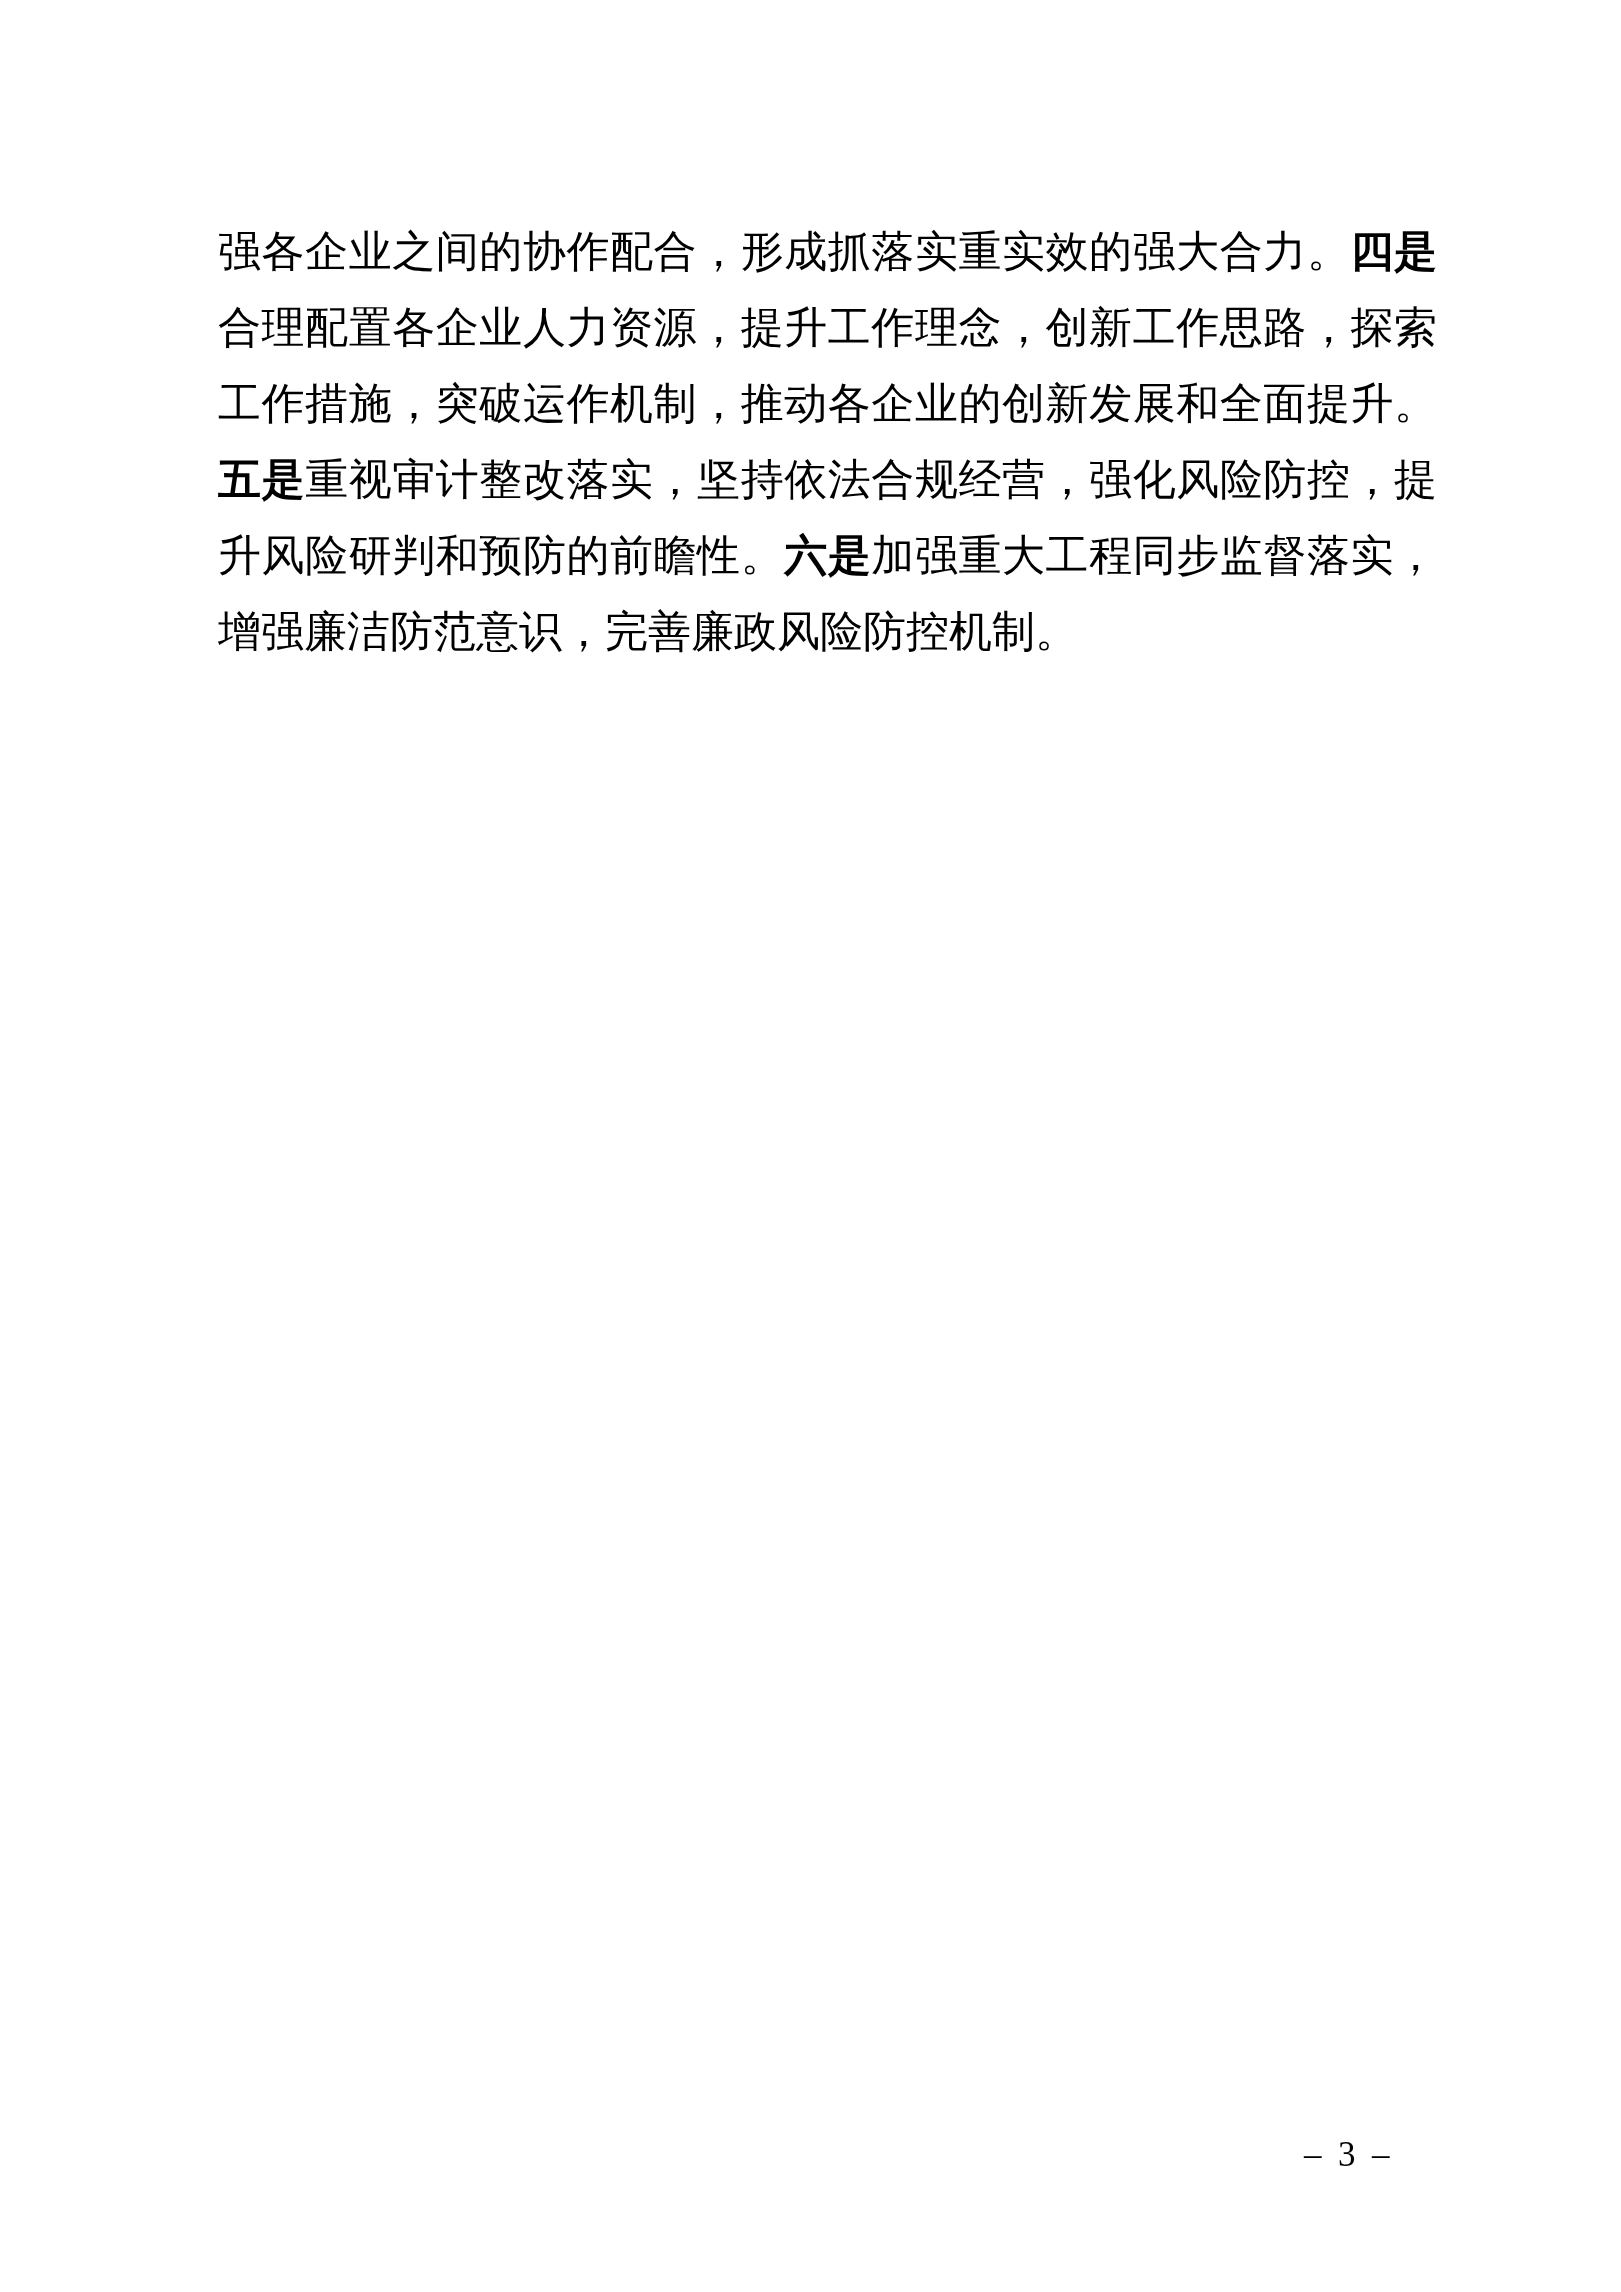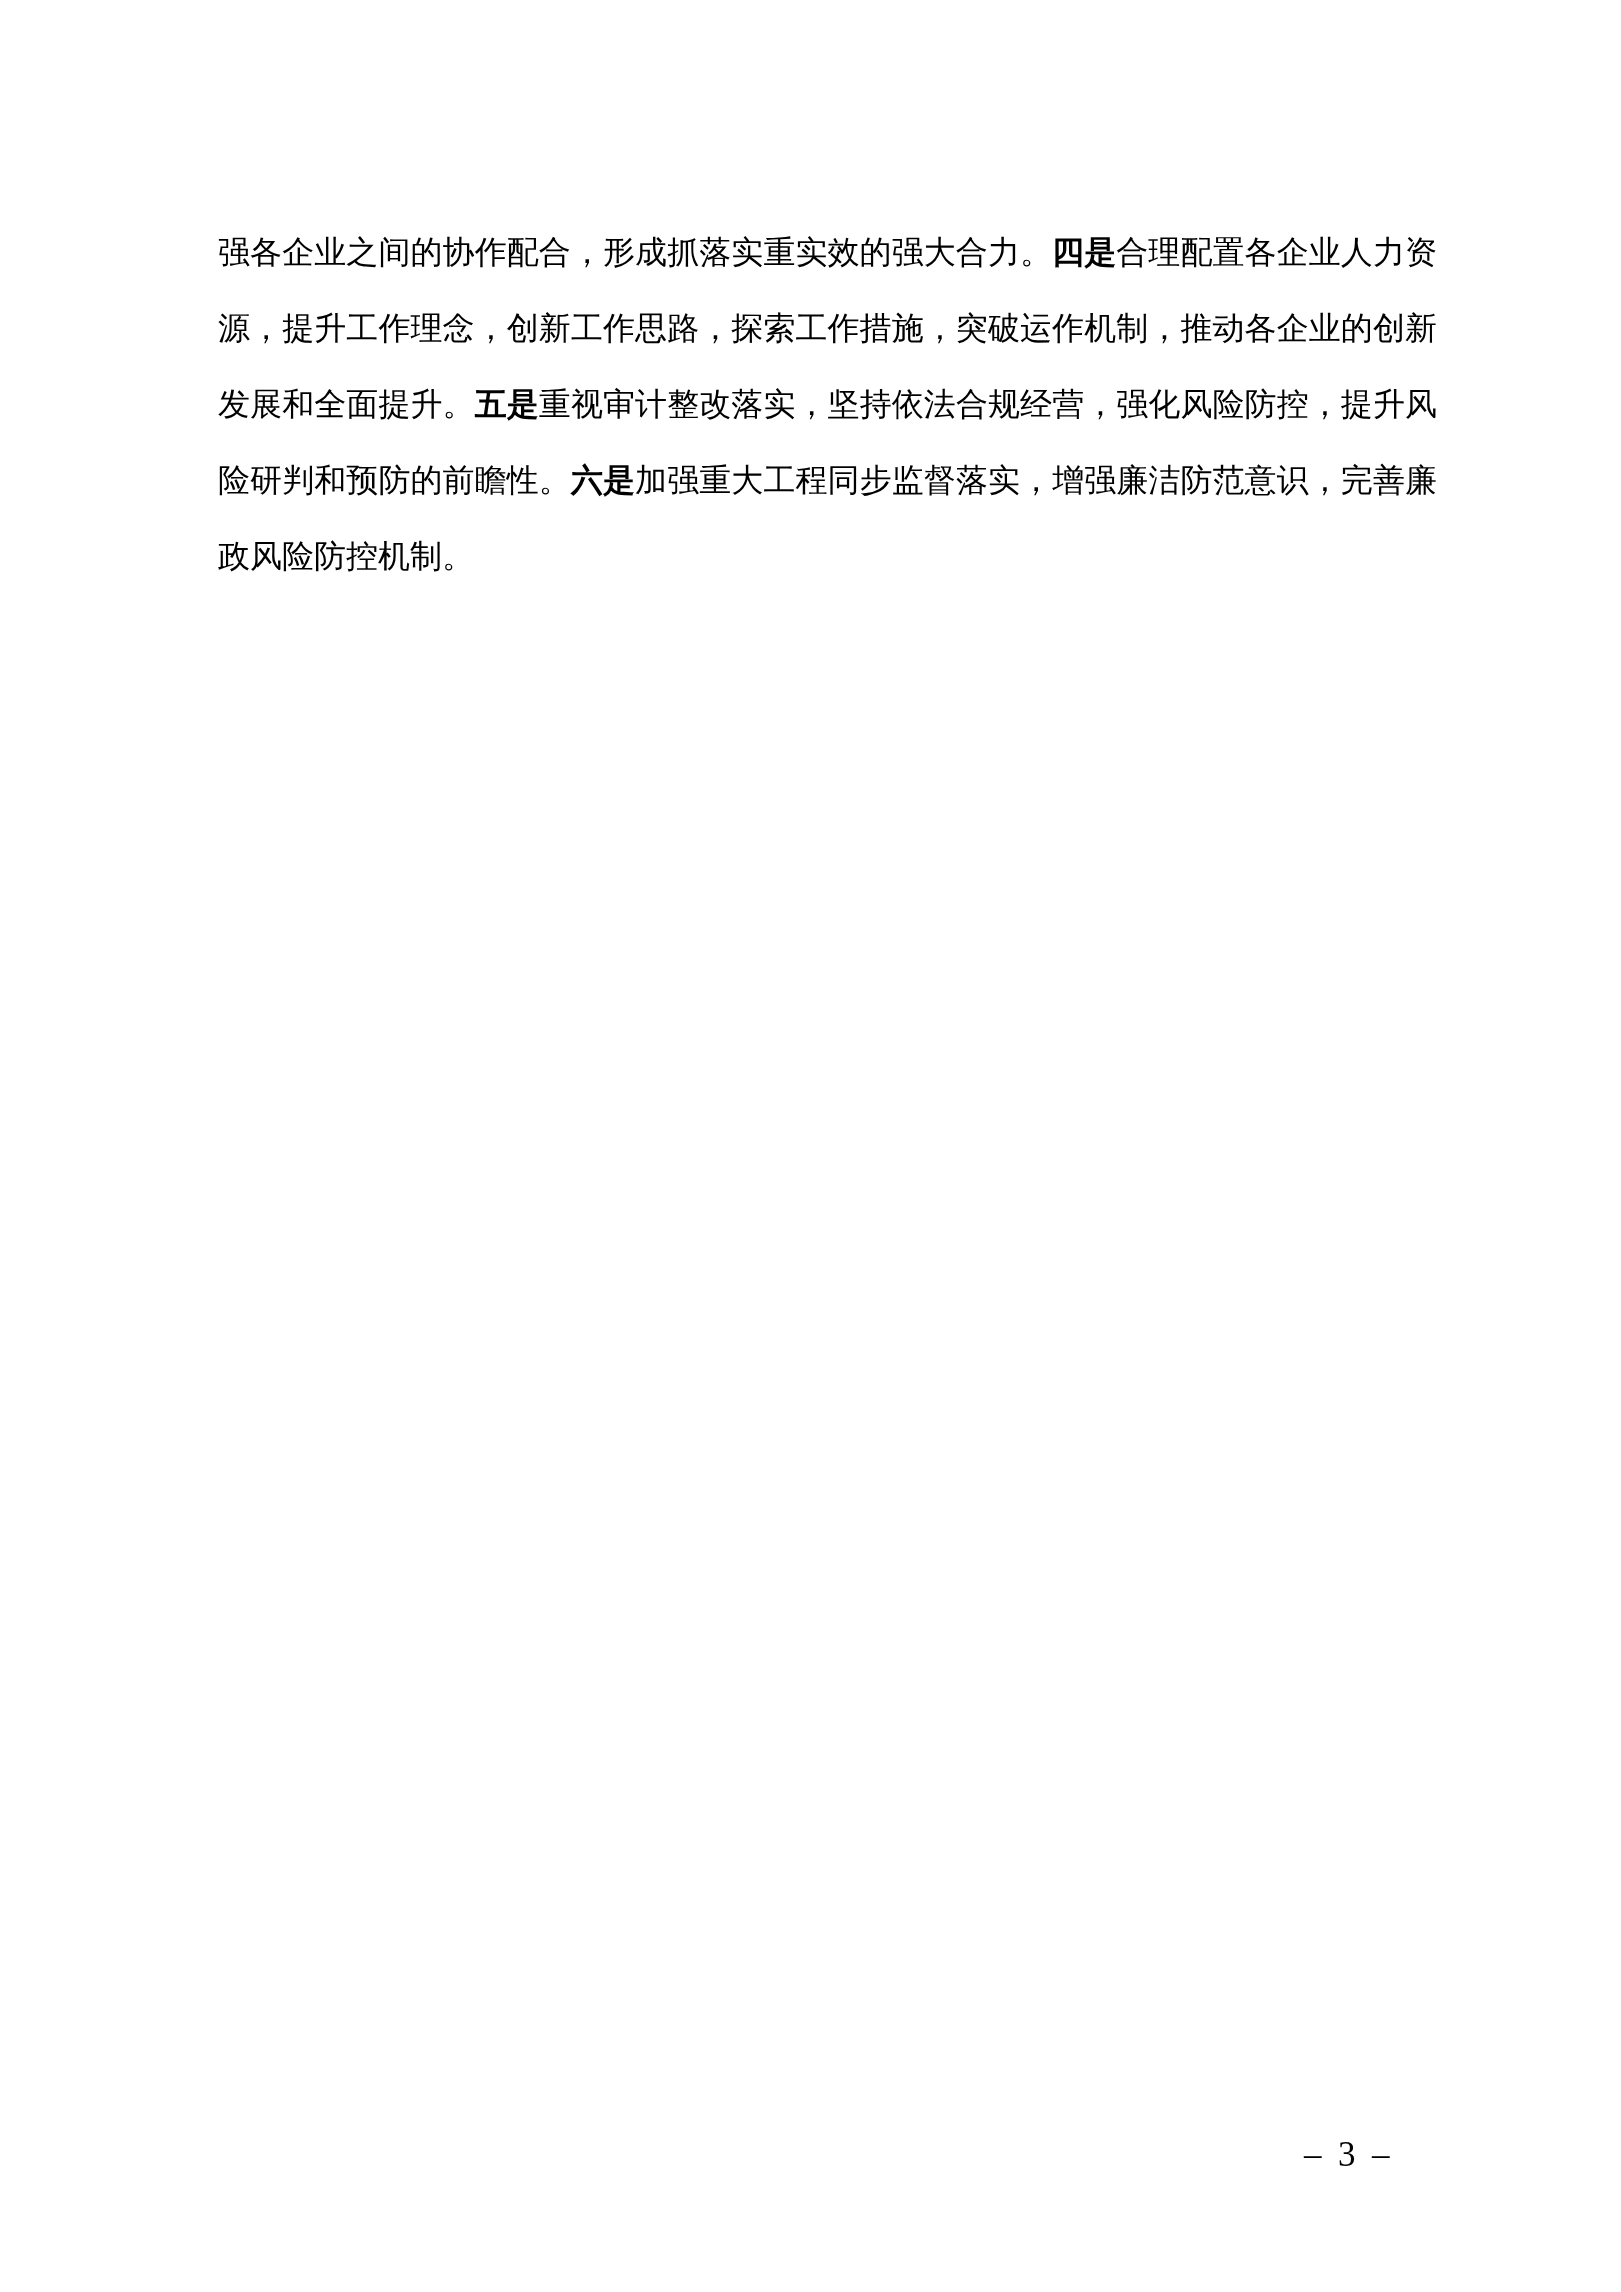--- a/index.html
+++ b/index.html
@@ -15,21 +15,21 @@
     background: #ffffff;
     overflow: hidden;
     font-family: "Liberation Serif", "DejaVu Serif", serif;
     color: #000000;
   }
   .body-text {
     position: absolute;
     left: 218px;
     top: 214px;
     width: 1219px;
-    font-size: 32px;
+    font-size: 43px;
     line-height: 76px;
     text-align: justify;
     text-justify: inter-ideograph;
     color: #000000;
   }
   .seg {
     font-weight: normal;
   }
   .seg.bold {
     font-weight: bold;

